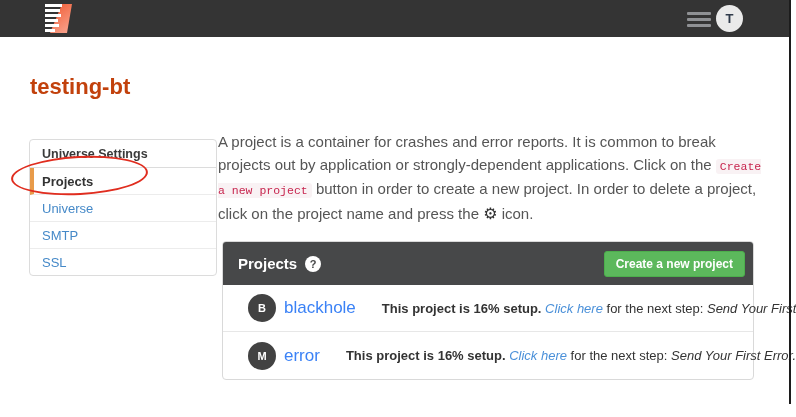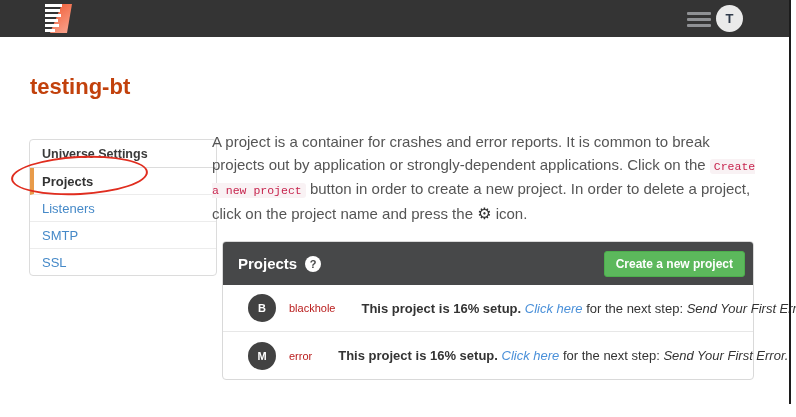--- a/index.html
+++ b/index.html
@@ -26,21 +26,21 @@
   .sb-item { padding:6px 12px 5px; font-size:13px; color:#4589c8; border-bottom:1px solid #ececec; cursor:pointer; }
   .sb-item:last-child { border-bottom:none; }
   .sb-item.active { color:#333; font-weight:bold; border-left:4px solid #e89b4a; padding-left:8px; }
 
   
   .annotation { position:absolute; left:11px; top:156px; width:137px; height:39px;
                 border:2px solid #e02d1f; border-radius:50%; transform:rotate(-3deg);
                 pointer-events:none; }
 
   
-  .intro { position:absolute; left:212px; top:131px; width:552px; font-size:15px;
+  .intro { position:absolute; left:218px; top:131px; width:552px; font-size:15px;
            color:#555; line-height:22.5px; }
   .intro code { font-family:"Liberation Mono", monospace; font-size:11.5px; color:#c7254e;
                 background:#f9f2f4; padding:1px 4px; border-radius:3px; }
   .gear { color:#333; font-size:16px; }
 
   
   .panel { position:absolute; left:222px; top:241px; width:532px; border:1px solid #d9d9d9;
            border-radius:4px; background:#fff; }
   .panel-head { height:43px; background:#474849; border-radius:3px 3px 0 0;
                 display:flex; align-items:center; padding:0 8px 0 15px; }
@@ -50,21 +50,21 @@
                justify-content:center; margin-left:8px; cursor:pointer; }
   .create-btn { margin-left:auto; background:#5cb85c; border:1px solid #4cae4c; border-radius:3px;
                 color:#fff; font-size:12px; font-weight:bold; padding:5px 11px; cursor:pointer;
                 font-family:"Liberation Sans", sans-serif; }
   .p-row { height:47px; display:flex; align-items:center; border-bottom:1px solid #e7e7e7;
            padding-left:25px; }
   .p-row:last-child { border-bottom:none; }
   .row-avatar { width:28px; height:28px; border-radius:50%; background:#424242; color:#fff;
                 font-size:11px; font-weight:bold; display:flex; align-items:center;
                 justify-content:center; flex:0 0 28px; }
-  .row-name { color:#b91c1c; font-size:11px; margin-left:13px; width:72px; cursor:pointer; }
+  .row-name { color:#3b82f6; font-size:17px; margin-left:8px; width:72px; cursor:pointer; }
   .row-status { font-size:13px; color:#333; margin-left:26px; white-space:nowrap; }
   .row-status .b { font-weight:bold; }
   .row-status a { color:#4a90d9; text-decoration:none; cursor:pointer;font-style:italic; }
   .row-status .it { font-style:italic; }
 
   
   .edge-line { position:absolute; left:789px; top:0; width:2px; height:404px; background:#1c1c1c; }
 </style>
 </head>
 <body>
@@ -93,21 +93,21 @@
       <div class="bar"></div>
     </div>
     <div class="avatar">T</div>
   </div>
 
   <div class="page-title">testing-bt</div>
 
   <div class="sidebar">
     <div class="sb-header">Universe Settings</div>
     <div class="sb-item active">Projects</div>
-    <div class="sb-item">Listeners</div>
+    <div class="sb-item">Universe</div>
     <div class="sb-item">SMTP</div>
     <div class="sb-item">SSL</div>
   </div>
 
   <div class="annotation"></div>
 
   <p class="intro"><span>A project is a container for crashes and error reports. It is common to break projects out by application or strongly-dependent applications. Click on the </span><code>Create a new project</code><span> button in order to create a new project. In order to delete a project, click on the project name and press the </span><span class="gear">⚙</span><span> icon.</span></p>
 
   <div class="panel">
     <div class="panel-head">

